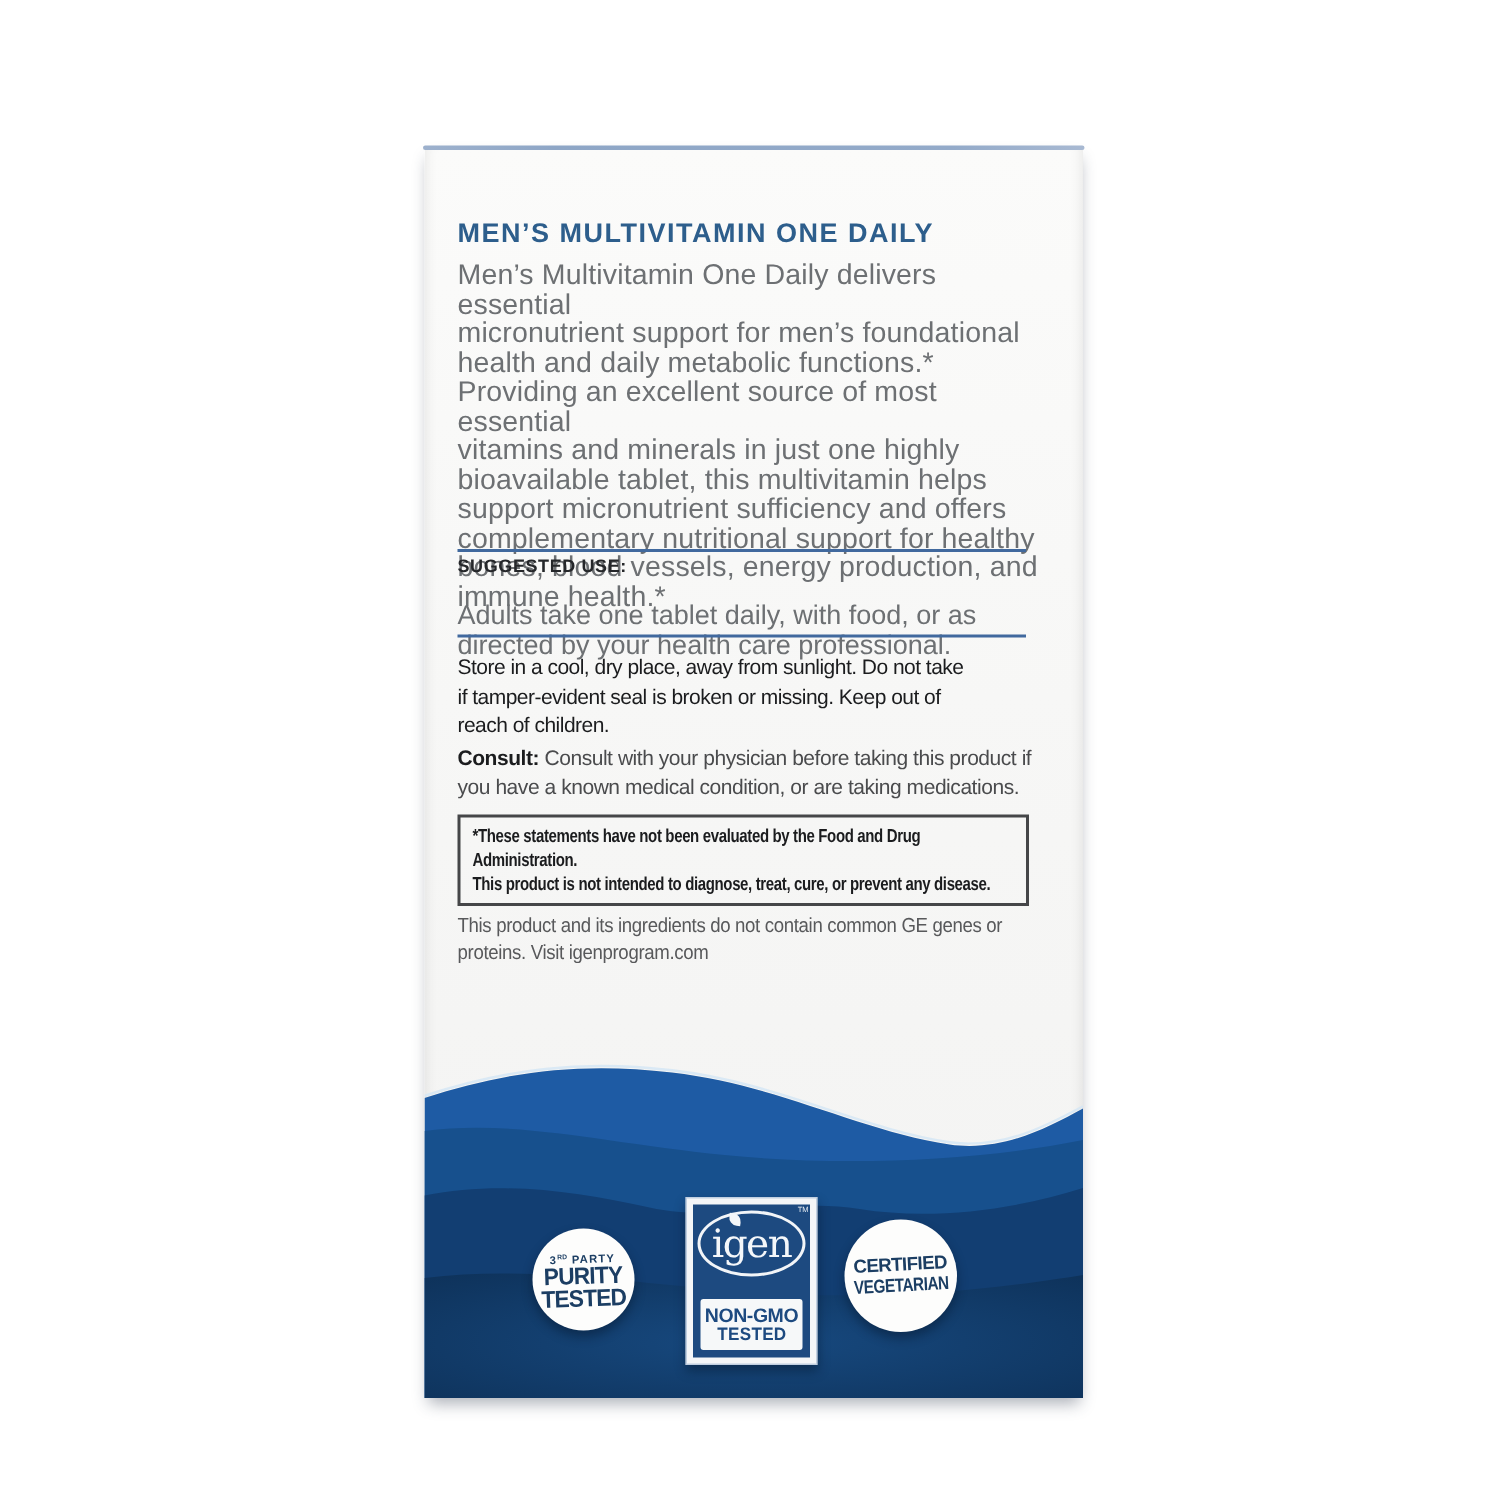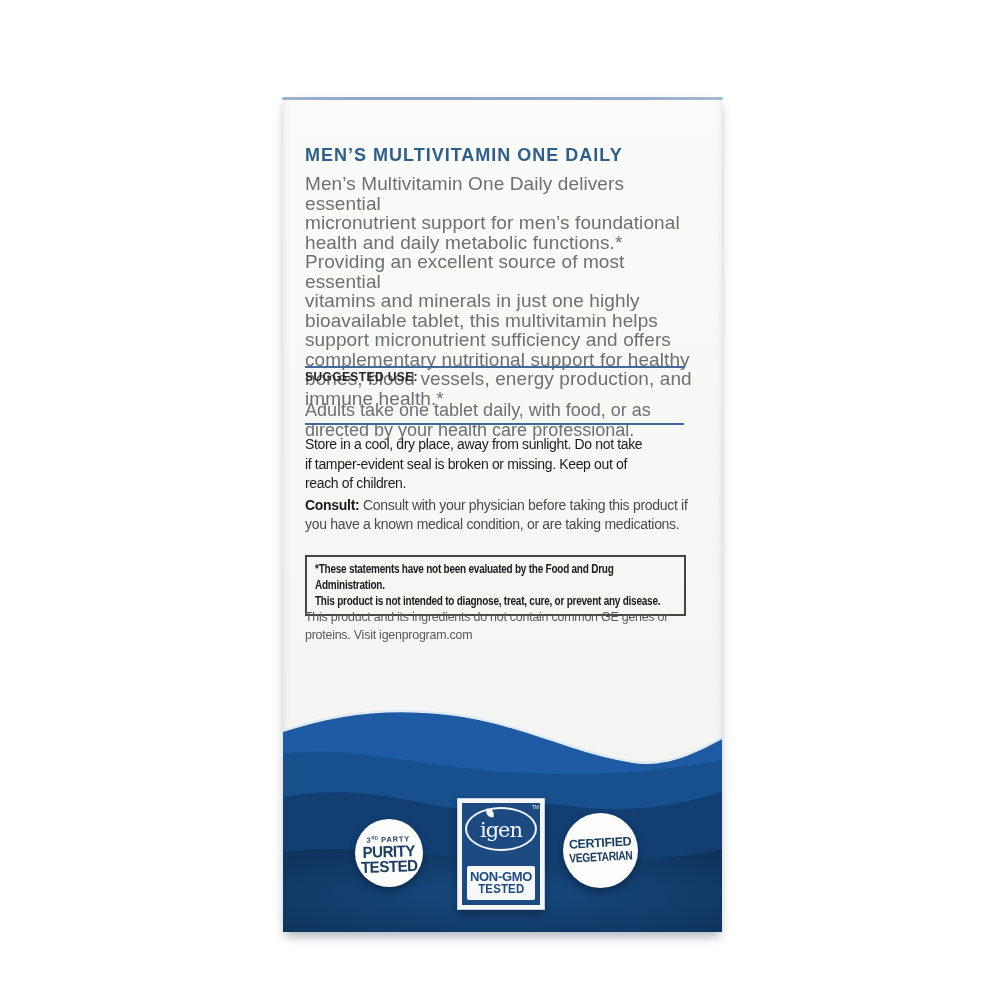--- a/index.html
+++ b/index.html
@@ -33,21 +33,21 @@
   .su-body{position:absolute;top:304px;left:0;width:400px;font-size:18px;line-height:19.5px;
     color:var(--body-gray);white-space:pre-line;}
 
   .storage{position:absolute;top:338px;left:0;width:400px;font-size:14px;font-weight:normal;
     letter-spacing:-.35px;line-height:19.5px;color:#1b1c1e;white-space:pre-line;}
 
   .warning{position:absolute;top:399px;left:0;width:392px;font-size:14px;letter-spacing:-.3px;
     line-height:19px;color:#4a4b4d;}
   .warning b{color:#1b1c1e;}
 
-  .disclaimer-box{position:absolute;top:458px;left:0;width:381px;border:2px solid #454648;
+  .disclaimer-box{position:absolute;top:446px;left:0;width:381px;border:2px solid #454648;
     padding:4px 18px 5px 8px;}
   .disclaimer{font-size:12.5px;font-weight:bold;letter-spacing:-.3px;line-height:16px;
     color:#1b1c1e;white-space:pre-line;transform:scaleX(.80);transform-origin:left center;width:125%;}
 
   .ge-note{position:absolute;top:511px;left:0;width:400px;font-size:13.5px;letter-spacing:-.25px;
     line-height:17.5px;color:#58595b;white-space:pre-line;transform:scaleX(.92);transform-origin:left center;}
 
   
   .wave-area{position:absolute;left:0;bottom:0;width:439px;height:230px;}
   .wave-area svg{position:absolute;left:0;top:0;width:100%;height:100%;}
@@ -67,21 +67,21 @@
   .veg-line2{font-size:12.5px;font-weight:bold;line-height:13.5px;letter-spacing:-.4px;
     transform:scaleX(.82);transform-origin:center;}
 
   .badge-igen{position:absolute;left:174px;top:96px;width:88px;height:112px;
     background:#f4f6f8;border:1px solid rgba(150,175,205,.55);padding:4px;
     box-shadow:0 4px 7px rgba(5,20,40,.45);}
   .igen-inner{position:relative;width:100%;height:100%;background:var(--igen-blue);}
   .igen-ellipse{position:absolute;left:50%;top:26px;transform:translate(-50%,-50%);
     width:72px;height:44px;border:2px solid #f2f5f8;border-radius:50%;
     display:flex;align-items:center;justify-content:center;}
-  .igen-word{font-family:"DejaVu Serif","Liberation Serif",serif;font-size:21px;color:#f4f7fa;
+  .igen-word{font-family:"DejaVu Serif","Liberation Serif",serif;font-size:26px;color:#f4f7fa;
     letter-spacing:-1px;line-height:26px;margin-top:2px;}
   .igen-leaf{position:absolute;left:24px;top:6px;width:8px;height:8px;background:#f4f7fa;
     border-radius:0 70% 0 70%;transform:rotate(8deg);}
   .igen-tm{position:absolute;right:1px;top:1px;font-size:5px;color:#e8eef4;letter-spacing:0;}
   .nongmo-box{position:absolute;left:5px;right:5px;bottom:5px;height:34px;background:#f6f8f9;
     border-radius:2px;display:flex;flex-direction:column;align-items:center;justify-content:center;
     color:var(--igen-blue);}
   .nongmo-1{font-size:13px;font-weight:bold;letter-spacing:-.3px;line-height:13px;}
   .nongmo-2{font-size:12px;font-weight:bold;letter-spacing:.2px;line-height:13px;transform:scaleX(.95);}
 </style>

